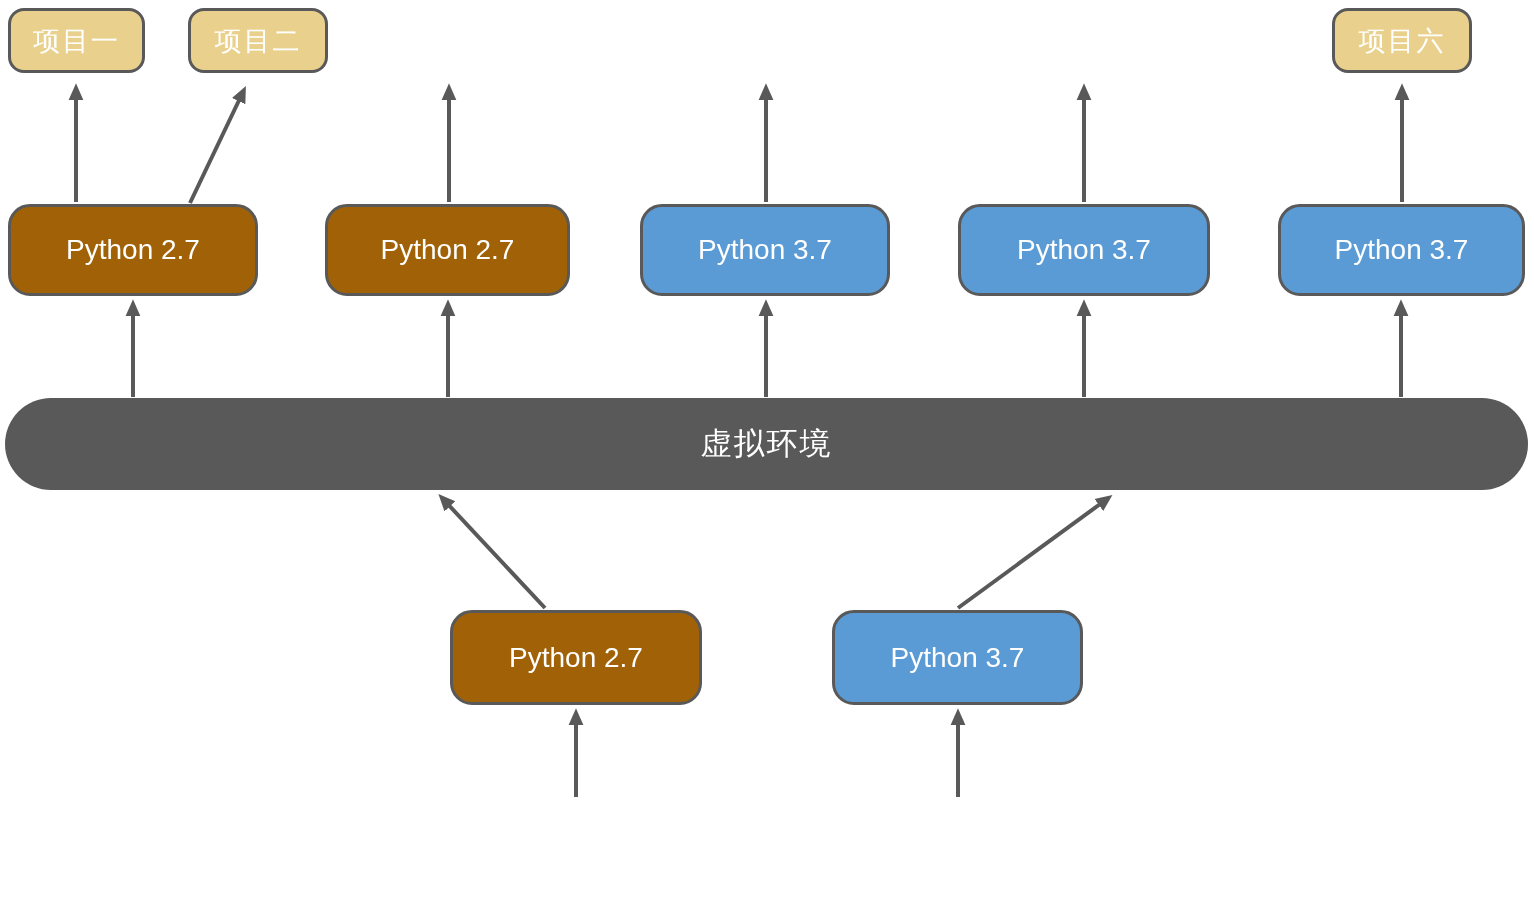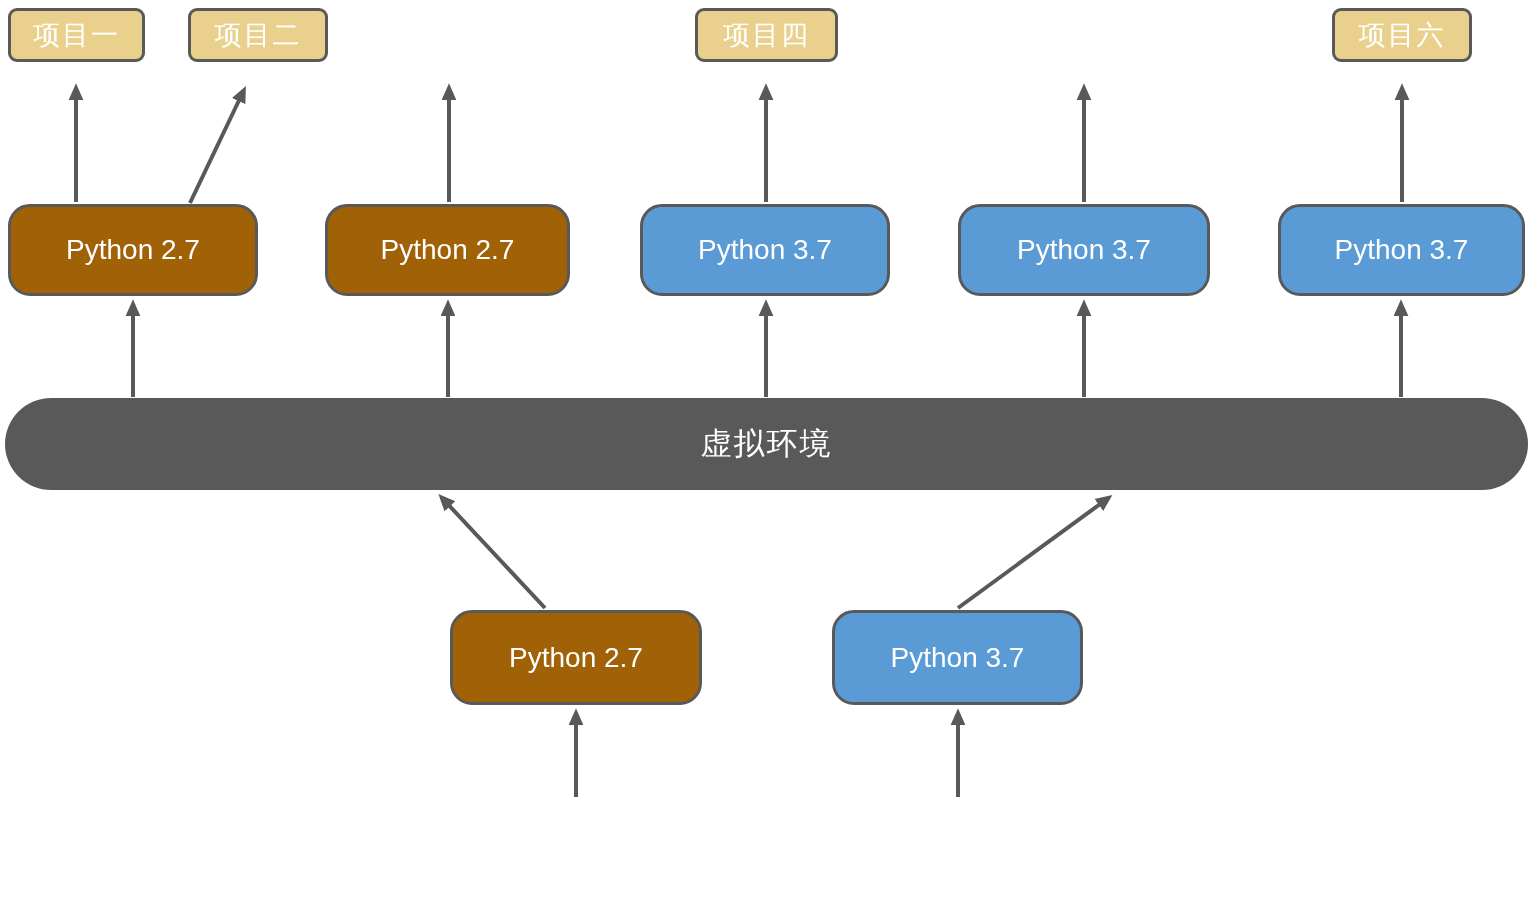--- a/index.html
+++ b/index.html
@@ -29,22 +29,22 @@
     border: 3px solid #595959;
     color: #ffffff;
     display: flex;
     align-items: center;
     justify-content: center;
     white-space: nowrap;
     text-align: center;
   }
   .project {
     top: 8px;
-    height: 54px;
-    border-radius: 9px;
+    height: 65px;
+    border-radius: 16px;
     background: #E9D18D;
     font-size: 27px;
     letter-spacing: 2px;
   }
   .py {
     top: 204px;
     height: 92px;
     border-radius: 22px;
     font-size: 28px;
   }
@@ -108,21 +108,20 @@
       <line x1="545" y1="608" x2="443" y2="499" marker-end="url(#ah)"></line>
       <line x1="958" y1="608" x2="1107" y2="499" marker-end="url(#ah)"></line>
 
       <line x1="576" y1="797" x2="576" y2="715" marker-end="url(#ah)"></line>
       <line x1="958" y1="797" x2="958" y2="715" marker-end="url(#ah)"></line>
     </g>
   </svg>
 
   <div class="node project" style="left:8px;    width:137px;">项目一</div>
   <div class="node project" style="left:188px;  width:140px;">项目二</div>
-  <div class="node project" style="left:695px;  width:143px;">项目四</div>
   <div class="node project" style="left:1332px; width:140px;">项目六</div>
 
   <div class="node py py27" style="left:8px;    width:250px;">Python 2.7</div>
   <div class="node py py27" style="left:325px;  width:245px;">Python 2.7</div>
   <div class="node py py37" style="left:640px;  width:250px;">Python 3.7</div>
   <div class="node py py37" style="left:958px;  width:252px;">Python 3.7</div>
   <div class="node py py37" style="left:1278px; width:247px;">Python 3.7</div>
 
   <div class="node bar venv-bar">虚拟环境</div>
 

